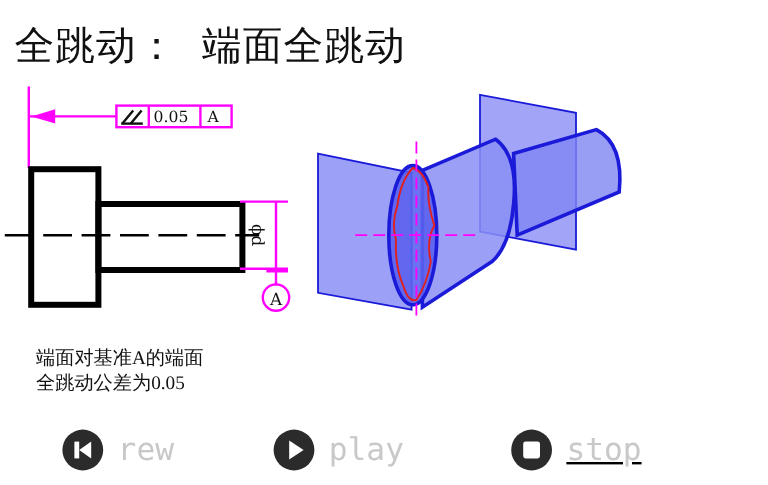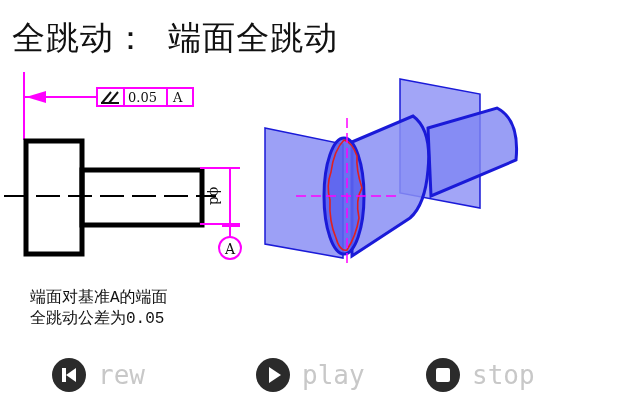--- a/index.html
+++ b/index.html
@@ -1,25 +1,25 @@
 <!DOCTYPE html>
 <html><head>
 <meta charset="utf-8">
 <style>
   html, body { margin: 0; padding: 0; background: #ffffff; }
   body { width: 640px; height: 404px; position: relative; overflow: hidden; font-family: "DejaVu Serif", serif; }
   .title { position: absolute; left: 12px; top: 16px; font-size: 33px; color: #111; letter-spacing: 1px; white-space: pre; font-family: Liberation Sans, sans-serif; }
   .drawing { position: absolute; left: 0; top: 0; }
-  .desc { position: absolute; left: 30px; top: 288px; font-size: 16px; line-height: 21px; color: #111; font-family: Liberation Mono, monospace; }
+  .desc { position: absolute; left: 30px; top: 288px; font-size: 16px; line-height: 21px; color: #111; font-family: Liberation Serif, serif; }
   .ctrl { position: absolute; top: 358px; display: flex; align-items: center; cursor: pointer; }
   .ctrl .btn { width: 34px; height: 34px; border-radius: 50%; background: #2b2b2b; position: relative; }
   .ctrl .lbl { margin-left: 12px; font-size: 26px; color: #c8c8c8; font-family: "DejaVu Sans Mono", monospace; }
   .rew { left: 52px; }
-  .play { left: 256px; }
-  .stop { left: 426px; }
+  .play { left: 228px; }
+  .stop { left: 426px; text-decoration: underline; }
 </style>
 </head>
 <body>
 
 <div class="title">全跳动：  端面全跳动</div>
 
 <svg class="drawing" width="640" height="404" viewBox="0 0 640 404">
 
   <g>
     <line x1="24" y1="72" x2="24" y2="140" stroke="#ff00ff" stroke-width="2"></line>

